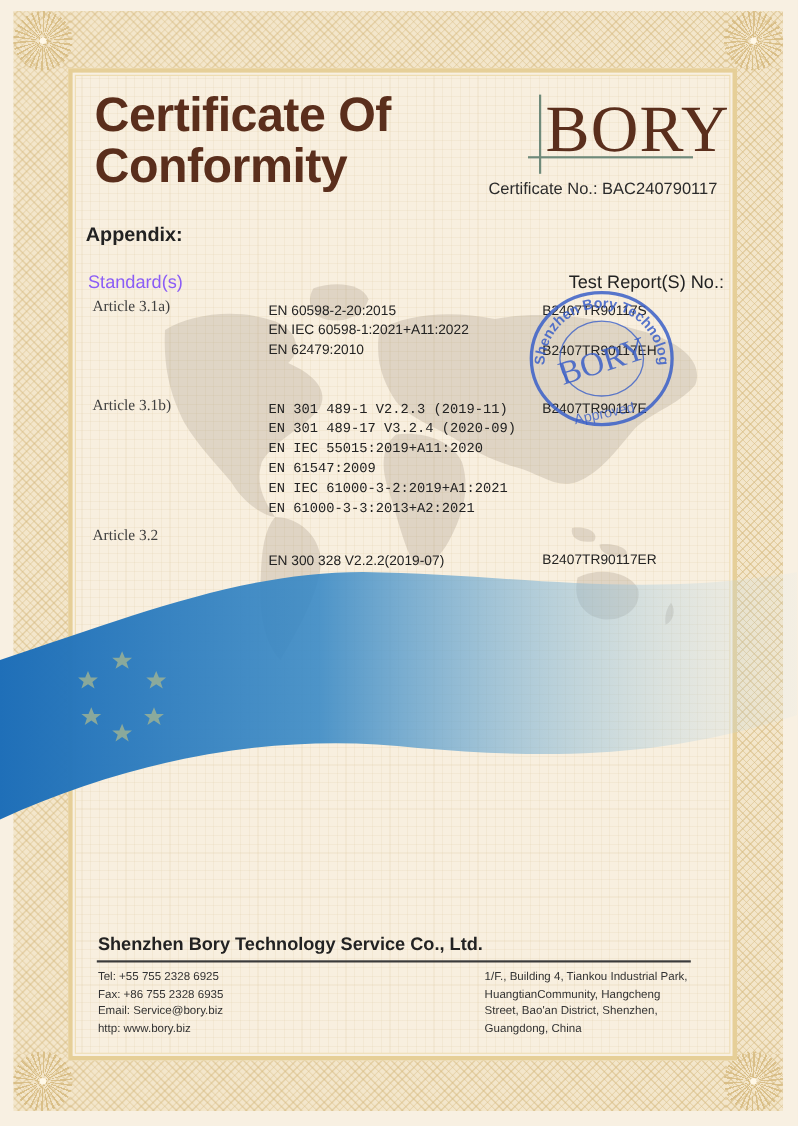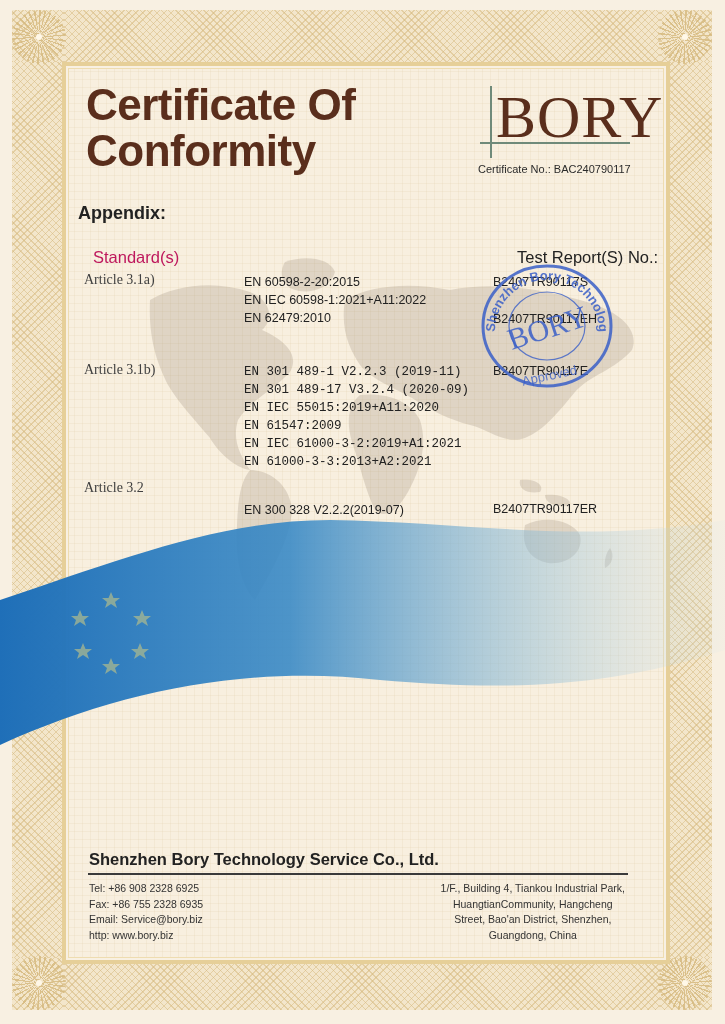--- a/index.html
+++ b/index.html
@@ -53,39 +53,39 @@
   .logo {
     position:absolute; left:490px; top:86px; width:140px; height:62px;
   }
   .logo-text {
     position:absolute; left:6px; top:0; font-family:"Liberation Serif", serif;
     font-size:60px; line-height:62px; color:#5a2e1c; letter-spacing:1px;
   }
   .logo-vline { position:absolute; left:0; top:0; width:1.5px; height:72px; background:#6f8a7a; }
   .logo-hline { position:absolute; left:-10px; top:56px; width:150px; height:1.5px; background:#6f8a7a; }
   .cert-no {
-    position:absolute; left:444px; top:163px; font-size:11px; color:#2b2b2b;margin-left:34px;
+    position:absolute; left:444px; top:163px; font-size:15px; color:#2b2b2b;
   }
   .appendix { position:absolute; left:78px; top:203px; font-size:18px; color:#222;font-weight:bold; }
-  .std-head { position:absolute; left:93px; top:248px; font-size:16.5px; color:#be185d; }
+  .std-head { position:absolute; left:80px; top:248px; font-size:16.5px; color:#8b5cf6; }
   .tr-head { position:absolute; left:493px; top:248px; font-size:16.5px; color:#222;margin-left:24px; }
 
   .article { position:absolute; left:84px; font-size:14px; color:#404040;font-family:Liberation Serif, serif; }
   .std-list { position:absolute; left:244px; font-size:12.5px; color:#222; line-height:18px; margin:0; padding:0; list-style:none; }
   .tr { position:absolute; left:493px; font-size:12.5px; color:#222; }
 
   .stamp { position:absolute; left:477px; top:262px; width:140px; height:128px; }
 
   .company {
     position:absolute; left:89px; top:850px; font-size:16.5px; font-weight:bold; color:#222;
   }
   .company-rule { position:absolute; left:88px; top:873px; width:540px; height:2px; background:#3a3a3a; }
   .contact { position:absolute; left:89px; top:881px; font-size:10.5px; line-height:15.5px; color:#333; }
   .contact div { white-space:nowrap; }
-  .address { position:absolute; right:100px; top:881px; font-size:10.5px; line-height:15.5px; color:#333; text-align:center; }
+  .address { position:absolute; right:100px; top:881px; font-size:10.5px; line-height:15.5px; color:#333; text-align:left; }
 </style>
 </head>
 <body>
 
 <div class="page">
 
   <div class="outer-border"></div>
   <div class="rosette" style="left:12px;top:10px;"></div>
   <div class="rosette" style="left:658px;top:10px;"></div>
   <div class="rosette" style="left:12px;top:956px;"></div>
@@ -191,21 +191,21 @@
     <text font-family="Liberation Sans, sans-serif" font-size="13" font-weight="bold" fill="#3a5fc8" opacity="0.85">
       <textPath href="#arcTop" startOffset="0">Shenzhen Bory Technology Service Co.,Ltd.</textPath>
     </text>
     <text x="70" y="76" text-anchor="middle" font-family="Liberation Serif, serif" font-size="30" fill="#3a5fc8" opacity="0.85" transform="rotate(-18 70 64)">BORY</text>
     <text x="72" y="118" text-anchor="middle" font-family="Liberation Sans, sans-serif" font-size="13" fill="#3a5fc8" opacity="0.8" transform="rotate(-12 72 112)">Approved</text>
   </svg>
 
   <div class="company">Shenzhen Bory Technology Service Co., Ltd.</div>
   <div class="company-rule"></div>
   <div class="contact">
-    <div>Tel:   +86 908 2328 6925</div>
+    <div>Tel:   +55 755 2328 6925</div>
     <div>Fax:  +86 755 2328 6935</div>
     <div>Email:  Service@bory.biz</div>
     <div>http:  www.bory.biz</div>
   </div>
   <div class="address">
     <div>1/F., Building 4, Tiankou Industrial Park,</div>
     <div>HuangtianCommunity, Hangcheng</div>
     <div>Street, Bao'an District, Shenzhen,</div>
     <div>Guangdong, China</div>
   </div>

